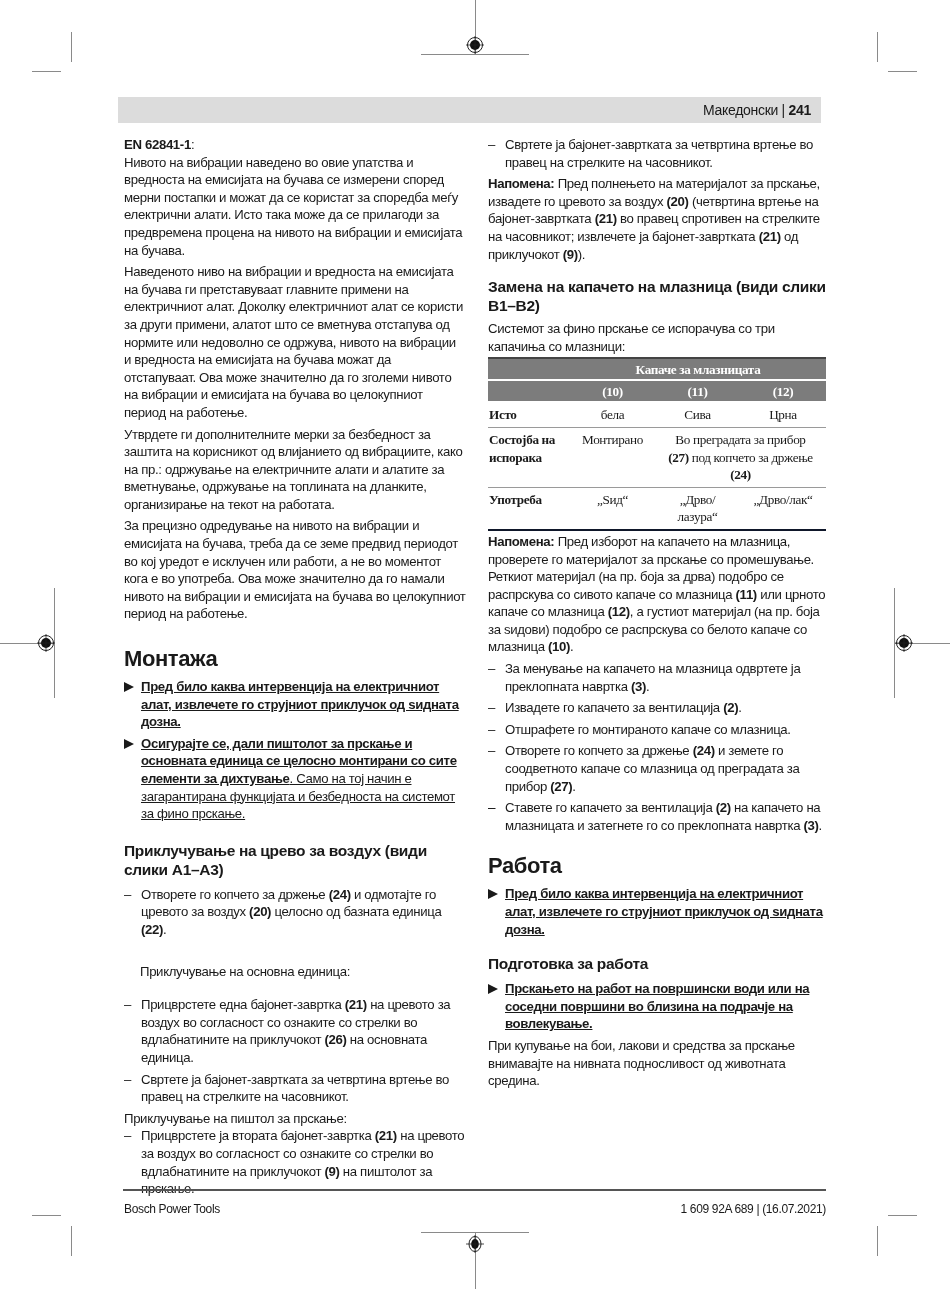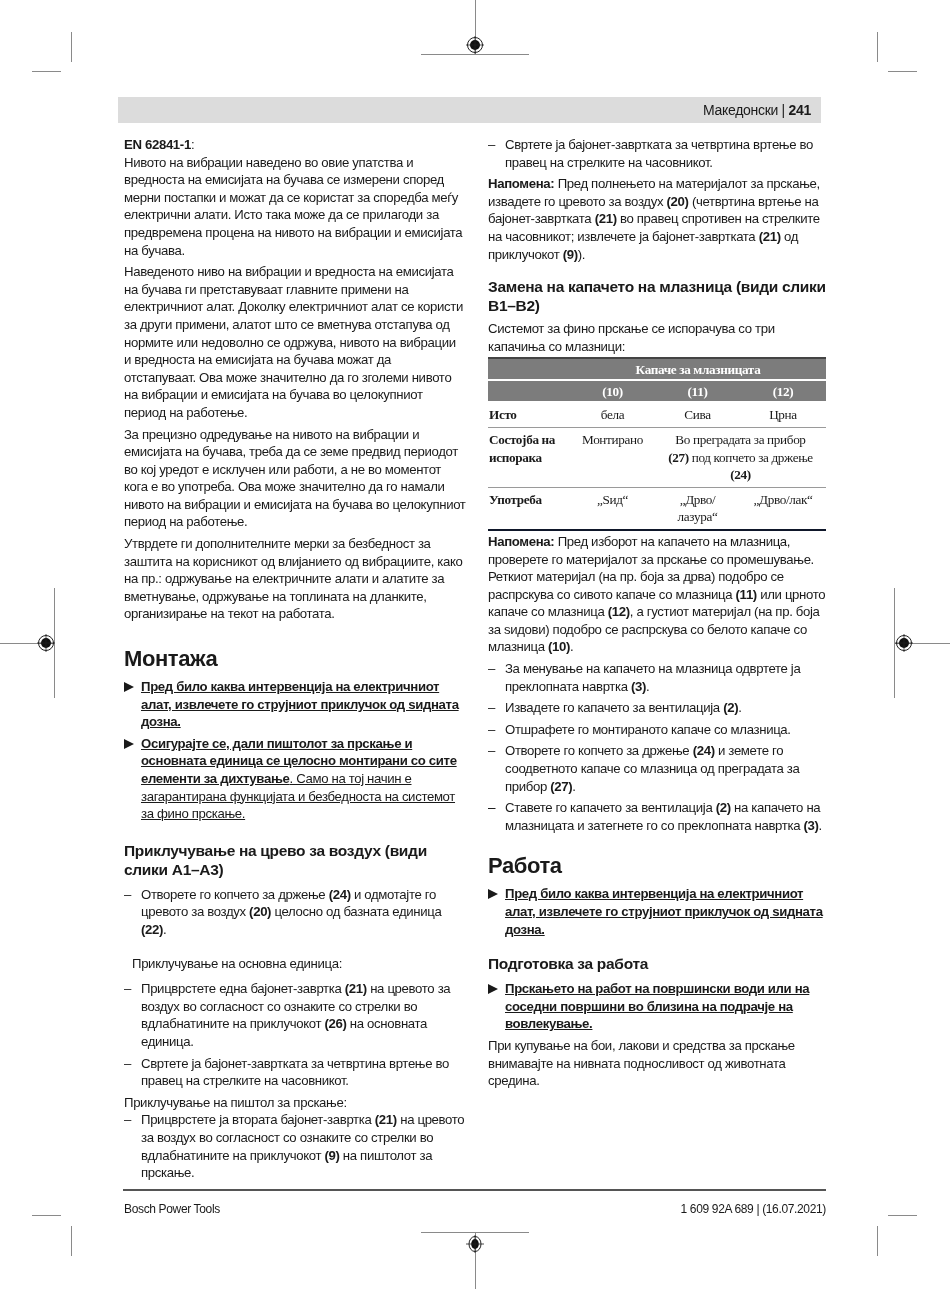--- a/index.html
+++ b/index.html
@@ -85,22 +85,22 @@
     <span>Македонски</span>
     <span>|</span>
     <b>241</b>
   </div>
 </div>
 
 <div class="col" style="left:124px;top:136px;width:342px;">
   <p style="margin:0;"><span class="b">EN 62841-1</span><span>:</span></p>
   <p>Нивото на вибрации наведено во овие упатства и вредноста на емисијата на бучава се измерени според мерни постапки и можат да се користат за споредба меѓу електрични алати. Исто така може да се прилагоди за предвремена процена на нивото на вибрации и емисијата на бучава.</p>
   <p>Наведеното ниво на вибрации и вредноста на емисијата на бучава ги претставуваат главните примени на електричниот алат. Доколку електричниот алат се користи за други примени, алатот што се вметнува отстапува од нормите или недоволно се одржува, нивото на вибрации и вредноста на емисијата на бучава можат да отстапуваат. Ова може значително да го зголеми нивото на вибрации и емисијата на бучава во целокупниот период на работење.</p>
+  <p>Утврдете ги дополнителните мерки за безбедност за заштита на корисникот од влијанието од вибрациите, како на пр.: одржување на електричните алати и алатите за вметнување, одржување на топлината на дланките, организирање на текот на работата.</p>
   <p>За прецизно одредување на нивото на вибрации и емисијата на бучава, треба да се земе предвид периодот во кој уредот е исклучен или работи, а не во моментот кога е во употреба. Ова може значително да го намали нивото на вибрации и емисијата на бучава во целокупниот период на работење.</p>
-  <p>Утврдете ги дополнителните мерки за безбедност за заштита на корисникот од влијанието од вибрациите, како на пр.: одржување на електричните алати и алатите за вметнување, одржување на топлината на дланките, организирање на текот на работата.</p>
 
   <div style="height:18px;"></div>
   <h1 class="h1">Монтажа</h1>
   <div style="height:5px;"></div>
   <div class="warn">
     <span class="tri"></span>
     <span>Пред било каква интервенција на електричниот алат, извлечете го струјниот приклучок од ѕидната дозна.</span>
   </div>
   <div class="warn">
     <span class="tri"></span>
@@ -108,21 +108,21 @@
   </div>
 
   <div style="height:14px;"></div>
   <h2 class="h2">Приклучување на црево за воздух (види слики A1–A3)</h2>
   <div style="height:7px;"></div>
   <div class="dash">
     <span class="d">–</span>
     <span>Отворете го копчето за држење </span><span class="b">(24)</span><span> и одмотајте го цревото за воздух </span><span class="b">(20)</span><span> целосно од базната единица </span><span class="b">(22)</span><span>.</span>
   </div>
   <div style="height:4px;"></div>
-  <p style="margin:8px;">Приклучување на основна единица:</p>
+  <p style="margin:16px;">Приклучување на основна единица:</p>
   <div class="dash">
     <span class="d">–</span>
     <span>Прицврстете една бајонет-завртка </span><span class="b">(21)</span><span> на цревото за воздух во согласност со ознаките со стрелки во вдлабнатините на приклучокот </span><span class="b">(26)</span><span> на основната единица.</span>
   </div>
   <div class="dash">
     <span class="d">–</span>
     <span>Свртете ја бајонет-завртката за четвртина вртење во правец на стрелките на часовникот.</span>
   </div>
   <p style="margin:0;">Приклучување на пиштол за прскање:</p>
   <div class="dash">

